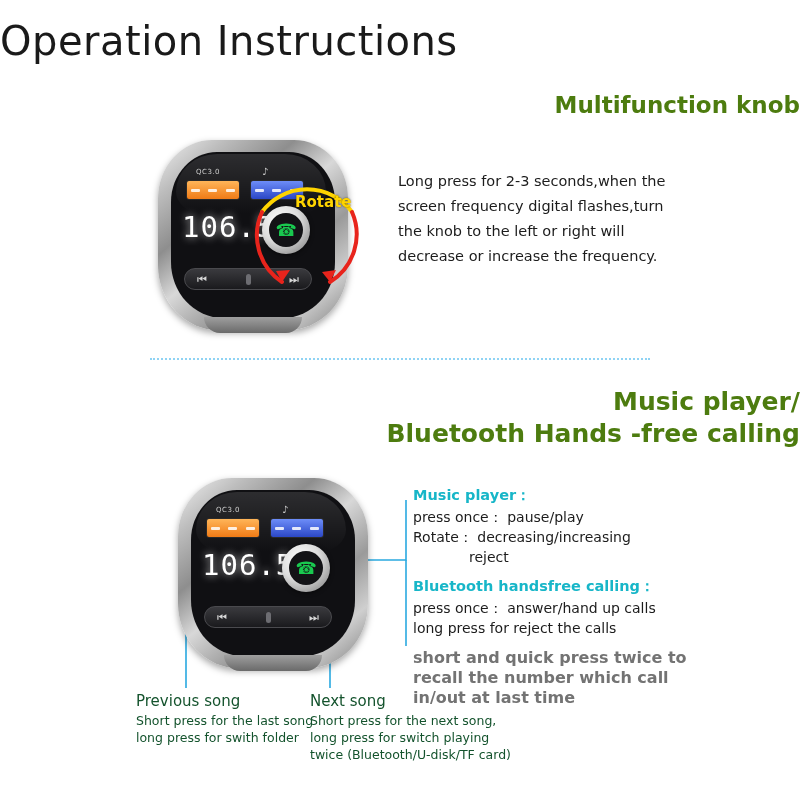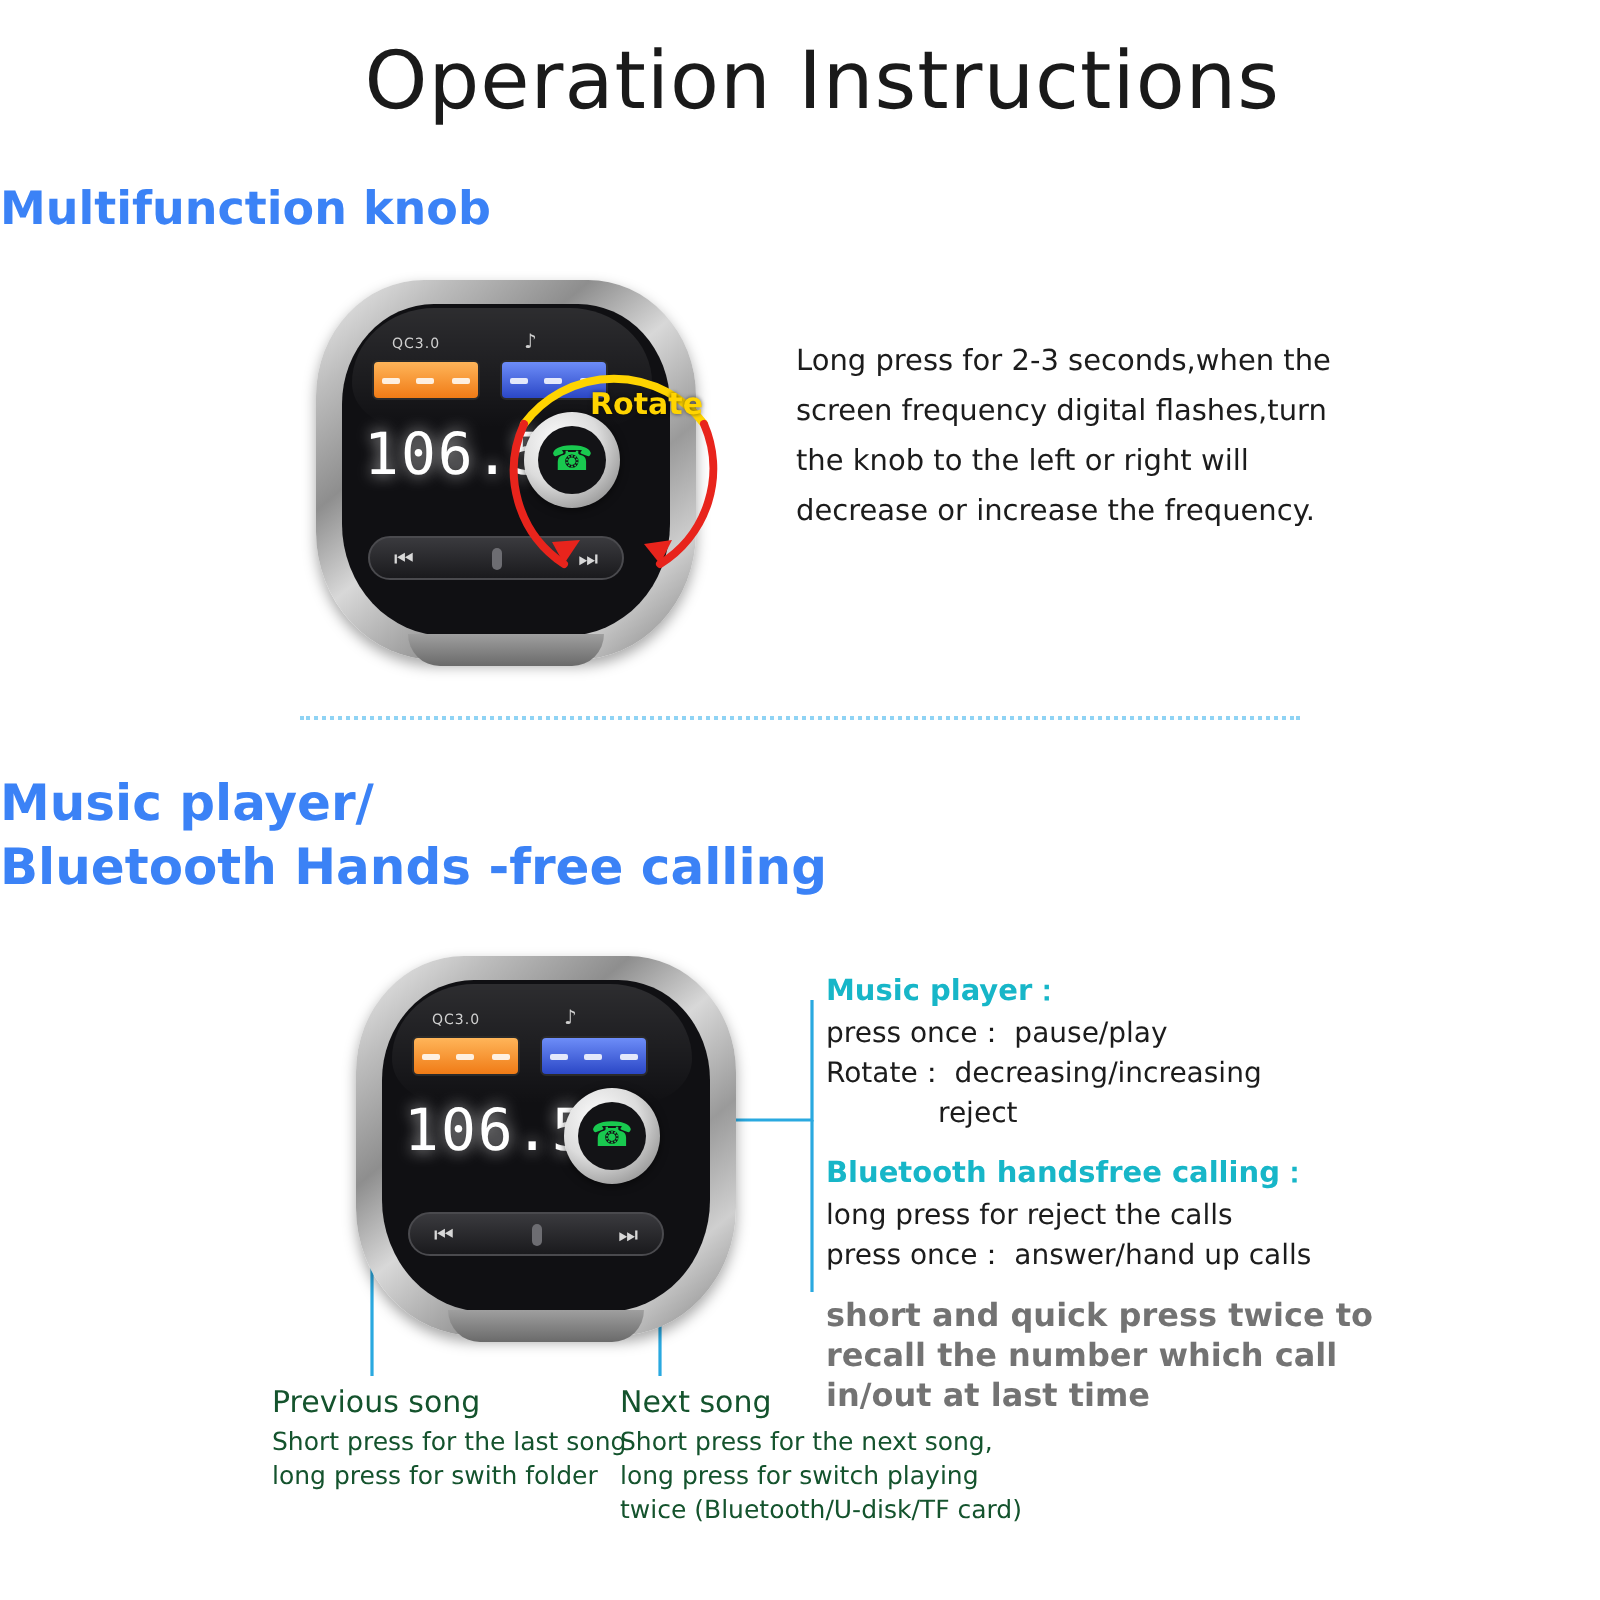--- a/index.html
+++ b/index.html
@@ -18,32 +18,32 @@
     position: absolute;
     inset: 0;
     background: #fff;
   }
   
   .main-title {
     position: absolute;
     top: 18px;
     left: 0;
     width: 640px;
-    text-align: right;
+    text-align: left;
     font-size: 40px;
     color: #1a1a1a;
     letter-spacing: 0.5px;
     font-weight: 400;
   }
   .section-title {
     position: absolute;
     width: 800px;
     left: 0;
-    text-align: left;
-    color: #3b82f6;
+    text-align: right;
+    color: #4d7c0f;
     font-weight: bold;
   }
   #sec1-title {
     top: 92px;
     font-size: 23px;
   }
   #sec2-title {
     top: 386px;
     font-size: 25px;
     line-height: 32px;
@@ -346,22 +346,22 @@
 
   <div class="callouts">
     <div class="co-block">
       <div class="co-head">Music player：</div>
       <div class="co-line">press once： pause/play</div>
       <div class="co-line">Rotate： decreasing/increasing</div>
       <div class="co-line indent">reject</div>
     </div>
     <div class="co-block">
       <div class="co-head">Bluetooth handsfree calling：</div>
+      <div class="co-line">press once： answer/hand up calls</div>
       <div class="co-line">long press for reject the calls</div>
-      <div class="co-line">press once： answer/hand up calls</div>
     </div>
     <div class="co-red">short and quick press twice to recall the number which call in/out at last time</div>
   </div>
 
   <div class="bottom-note" id="note-prev">
     <div class="bn-title">Previous song</div>
     <div class="bn-body">Short press for the last song long press for swith folder</div>
   </div>
   <div class="bottom-note" id="note-next">
     <div class="bn-title">Next song</div>

